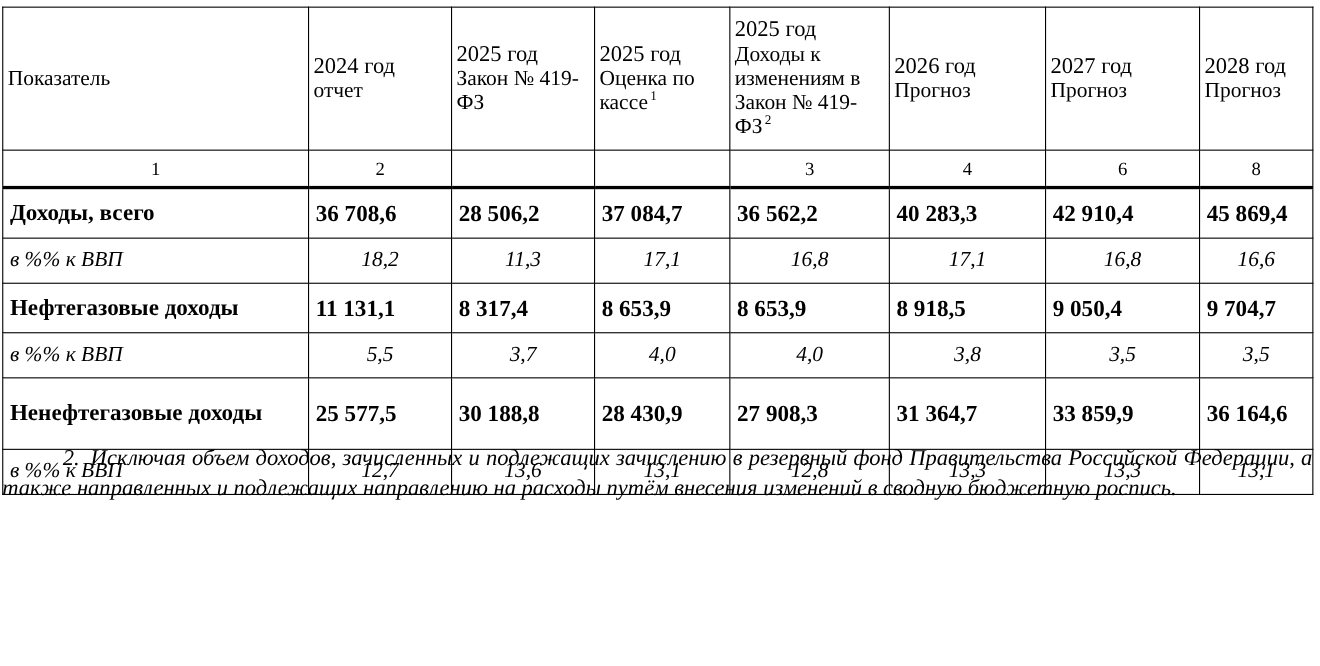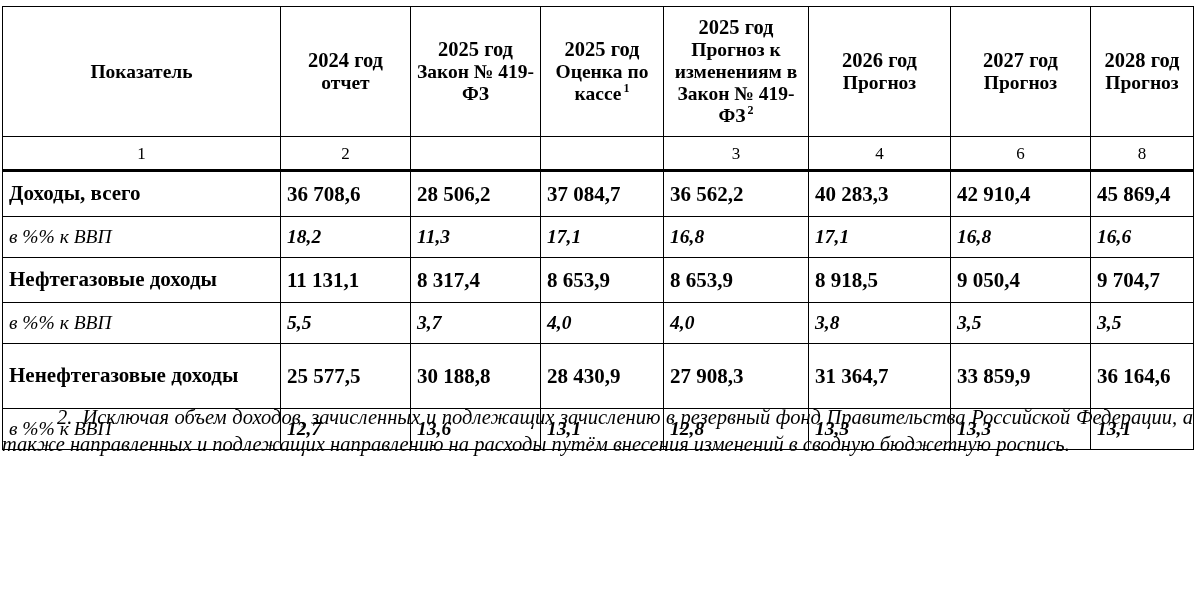--- a/index.html
+++ b/index.html
@@ -51,22 +51,22 @@
   col.c-num2  { width: 130px; }
   col.c-num3  { width: 123px; }
   col.c-num4  { width: 145px; }
   col.c-num5  { width: 142px; }
   col.c-num6  { width: 140px; }
   col.c-num7  { width: 103px; }
 
   
   tr.head-row th {
     height: 125px;
-    text-align: center;
-    font-weight: bold;
+    text-align: left;
+    font-weight: normal;
     font-size: 19.5px;
     line-height: 1.12;
     padding: 2px 4px;
   }
   tr.head-row th .hl {
     display: block;
   }
   tr.head-row th .hl-big {
     font-size: 20.5px;
   }
@@ -105,21 +105,22 @@
     font-size: 19.5px;
     font-style: italic;
     padding: 2px 6px;
     margin-top: 48px;
   }
   tr.pct-row td.label {
     text-align: left;
     font-weight: normal;
   }
   tr.pct-row td.value {
-    font-weight: bold;
+    text-align: center;
+    font-weight: normal;
   }
 
   
   td.lvl0 { padding-left: 8px; }
   td.lvl1 { padding-left: 30px; }
 
   tr.h-main td { height: 38px; }
   tr.h-pct  td { height: 36px; }
   tr.h-tall td { height: 58px; }
 
@@ -177,21 +178,21 @@
               <span class="hl">Закон № 419-</span>
               <span class="hl">ФЗ</span>
             </th>
             <th>
               <span class="hl hl-big">2025 год</span>
               <span class="hl">Оценка по</span>
               <span class="hl"><span>кассе</span><sup class="sup">1</sup></span>
             </th>
             <th>
               <span class="hl hl-big">2025 год</span>
-              <span class="hl">Прогноз к</span>
+              <span class="hl">Доходы к</span>
               <span class="hl">изменениям в</span>
               <span class="hl">Закон № 419-</span>
               <span class="hl"><span>ФЗ</span><sup class="sup">2</sup></span>
             </th>
             <th>
               <span class="hl hl-big">2026 год</span>
               <span class="hl">Прогноз</span>
             </th>
             <th>
               <span class="hl hl-big">2027 год</span>

